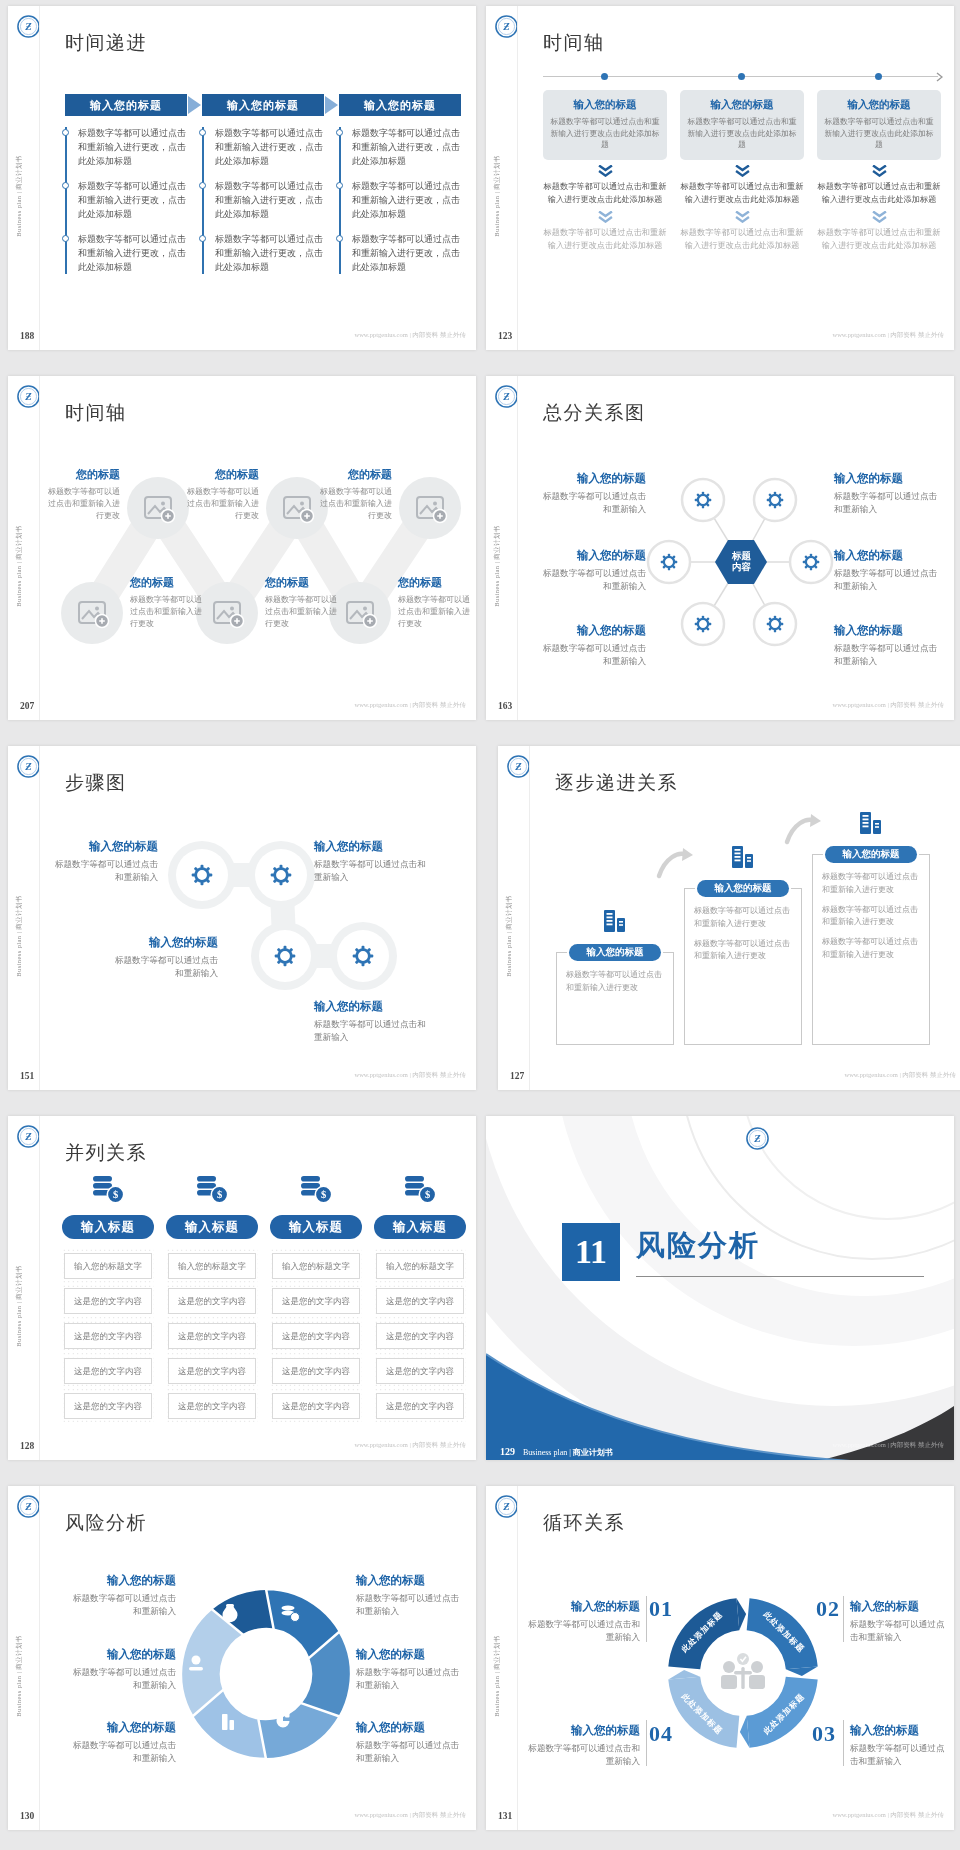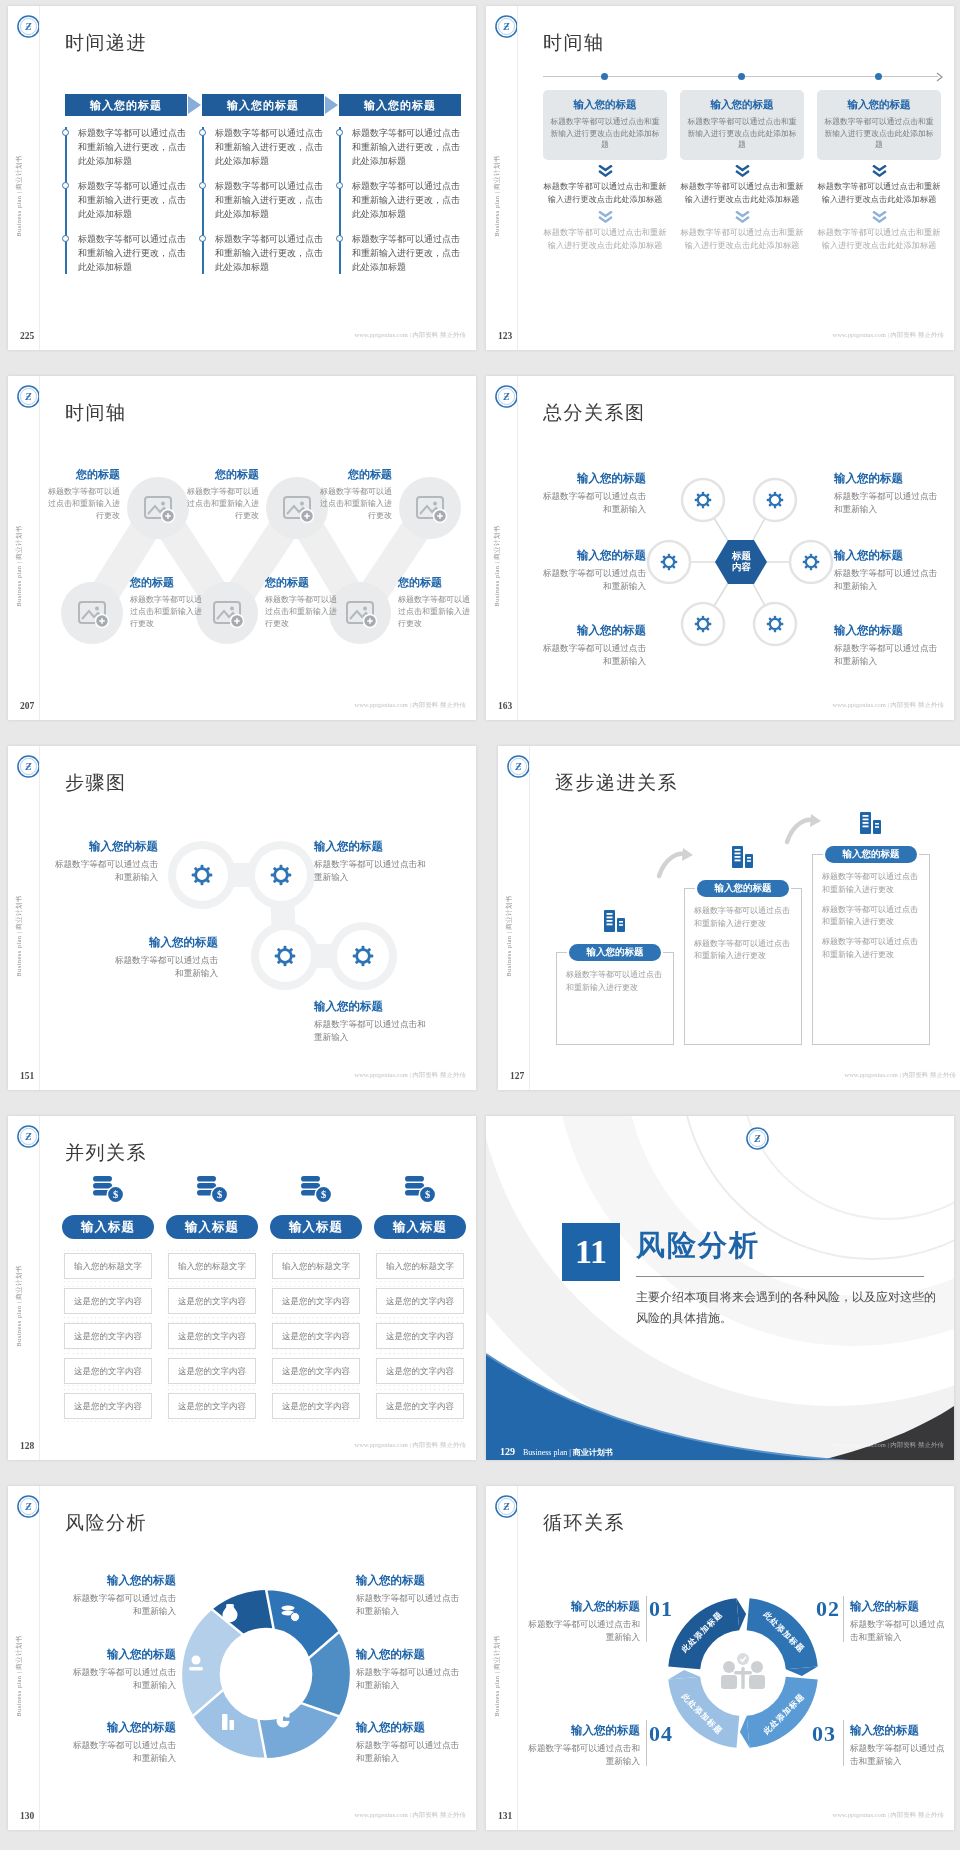--- a/index.html
+++ b/index.html
@@ -156,21 +156,21 @@
       </div>
     </div>
     <div class="col3" style="left:331px">
       <div class="tline3">
         <div class="titem">标题数字等都可以通过点击和重新输入进行更改，点击此处添加标题</div>
         <div class="titem">标题数字等都可以通过点击和重新输入进行更改，点击此处添加标题</div>
         <div class="titem">标题数字等都可以通过点击和重新输入进行更改，点击此处添加标题</div>
       </div>
     </div>
 
-    <div class="pagno">225</div>
+    <div class="pagno">188</div>
     <div class="wmark">www.pptgenius.com | 内部资料 禁止外传</div>
   </div>
 
   <div class="slide" style="left:486px;top:6px">
     <svg class="logo" viewBox="-13 -13 26 26">
         <use href="#logo-g"></use>
       </svg>
     <div class="vline"></div>
     <div class="vwrap">
         <span>Business plan | 商业计划书</span>
@@ -546,21 +546,20 @@
       <path d="M0,238 C120,318 260,345 468,350" fill="none" stroke="#5b93c8" stroke-width="2"></path>
     </svg>
 
     <svg class="logo" style="left:259px;top:10px" viewBox="-13 -13 26 26">
         <use href="#logo-g"></use>
       </svg>
 
     <div class="num129">11</div>
     <div class="t129">风险分析</div>
     <div class="l129"></div>
-    <div class="s129">主要介绍本项目将来会遇到的各种风险，以及应对这些的风险的具体措施。</div>
 
     <div class="f129">
       <b class="pg">129</b><span>Business plan |</span> <b>商业计划书</b>
     </div>
     <div class="wmark wmark-light">www.pptgenius.com | 内部资料 禁止外传</div>
   </div>
 
   <div class="slide" style="left:8px;top:1486px">
     <svg class="logo" viewBox="-13 -13 26 26">
         <use href="#logo-g"></use>

